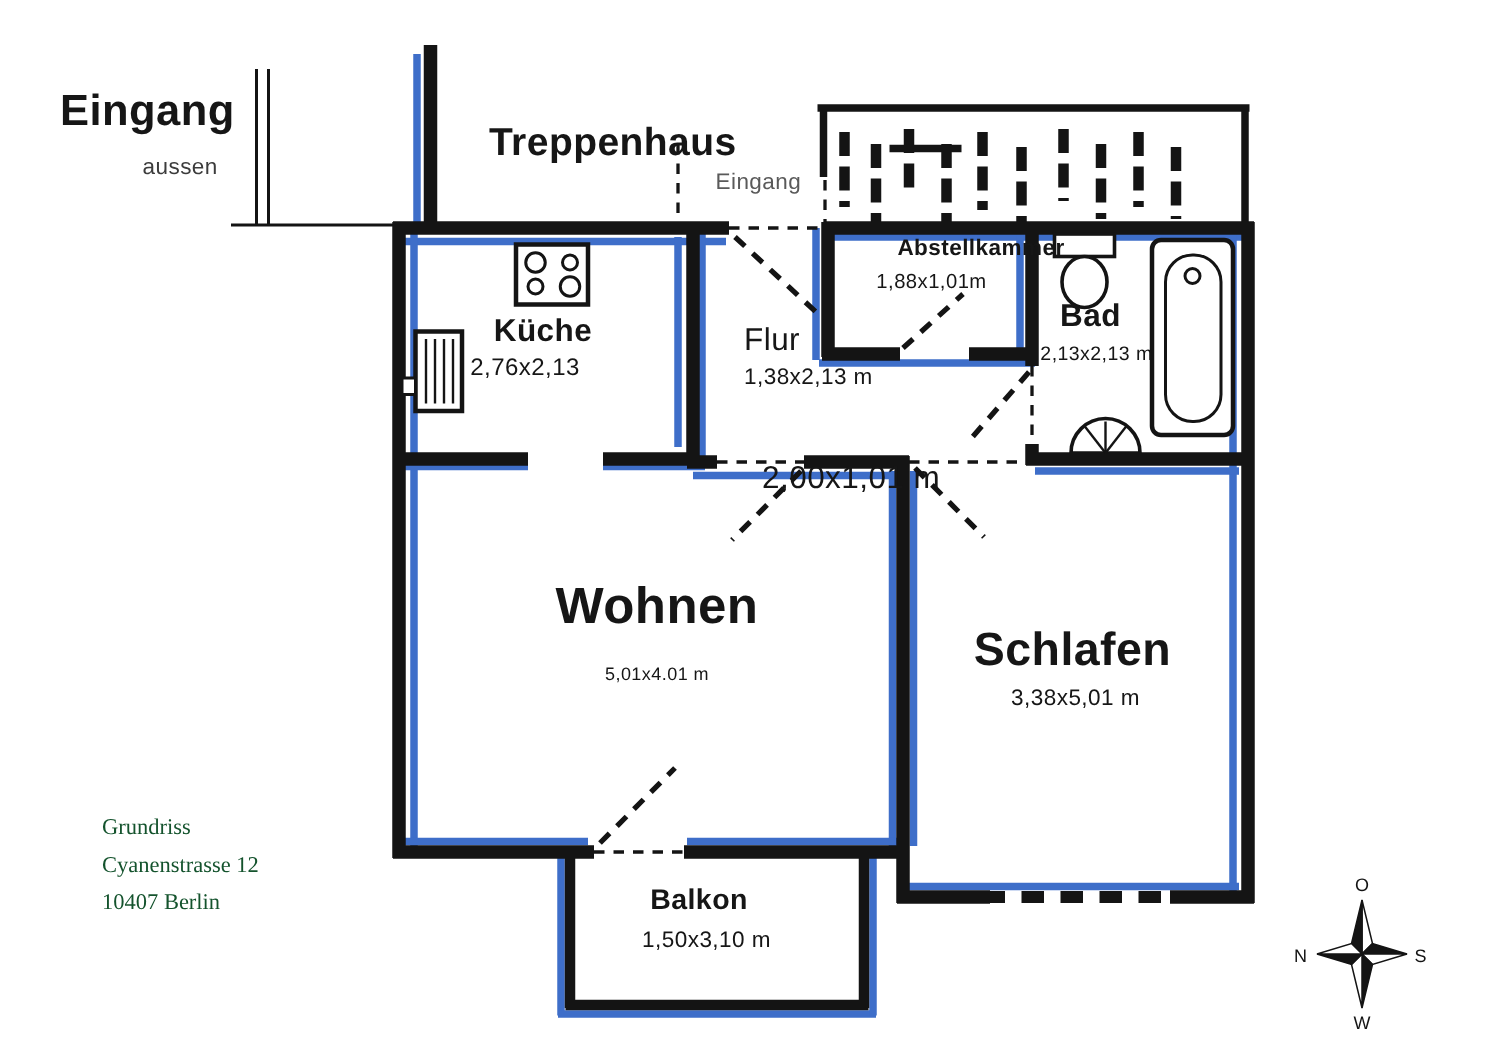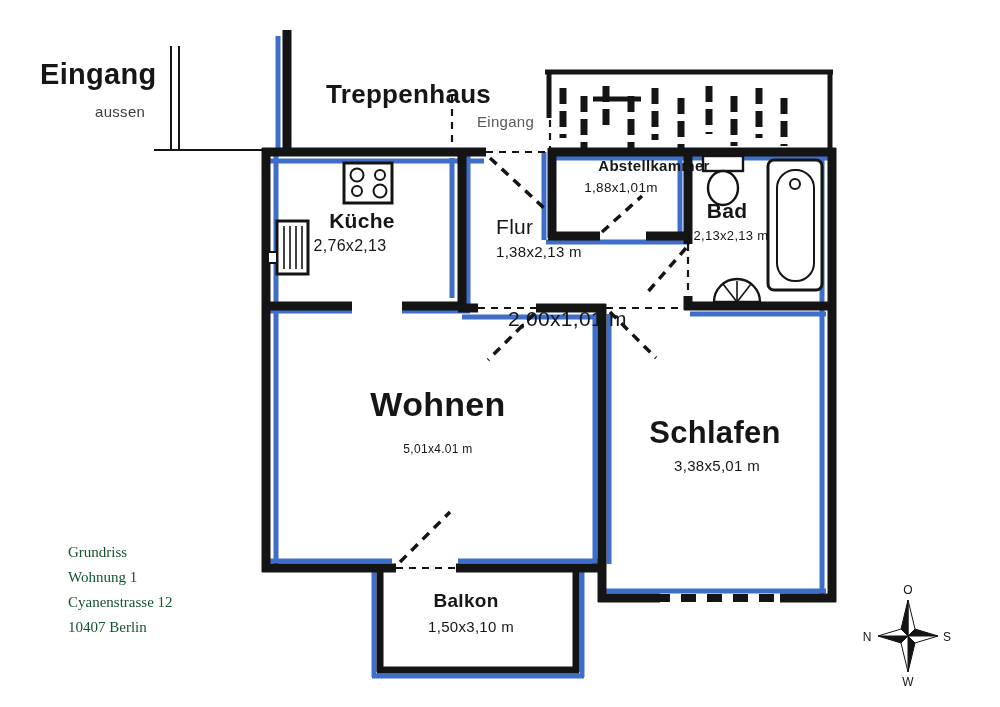--- a/index.html
+++ b/index.html
@@ -222,18 +222,17 @@
   <div class="lbl ctr l-wohnen-d">5,01x4.01 m</div>
 
   <div class="lbl ctr l-schlafen">Schlafen</div>
   <div class="lbl ctr l-schlafen-d">3,38x5,01 m</div>
 
   <div class="lbl ctr l-balkon">Balkon</div>
   <div class="lbl ctr l-balkon-d">1,50x3,10 m</div>
 
   <div class="address">
     <div>Grundriss</div>
-    <div>Wohnung 1</div>
     <div>Cyanenstrasse 12</div>
     <div>10407 Berlin</div>
   </div>
 
 </div>
 
 </body></html>

